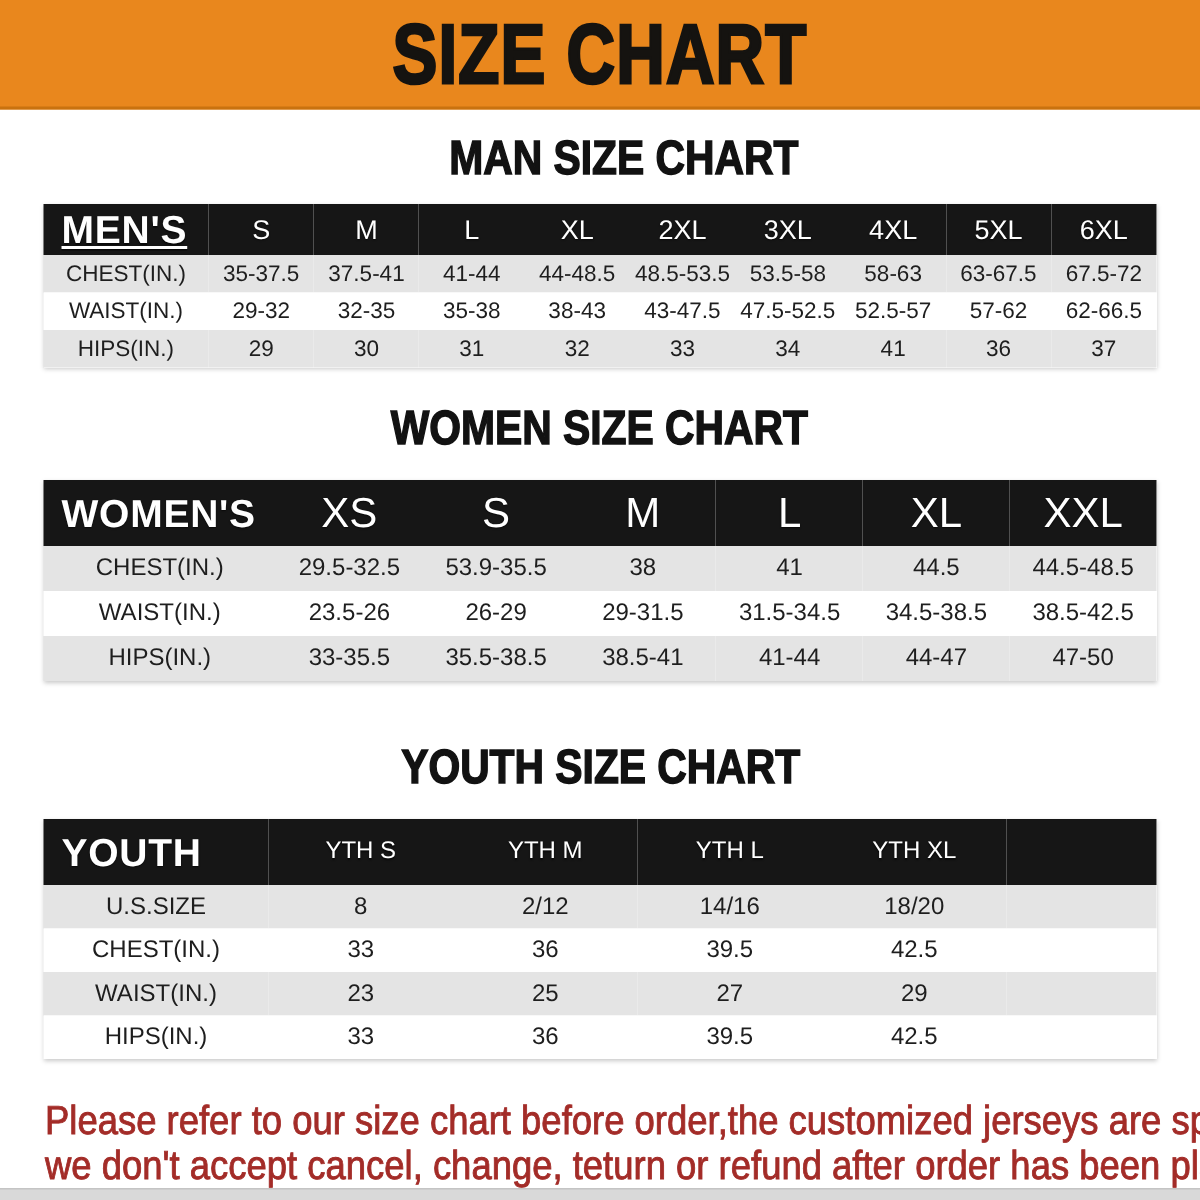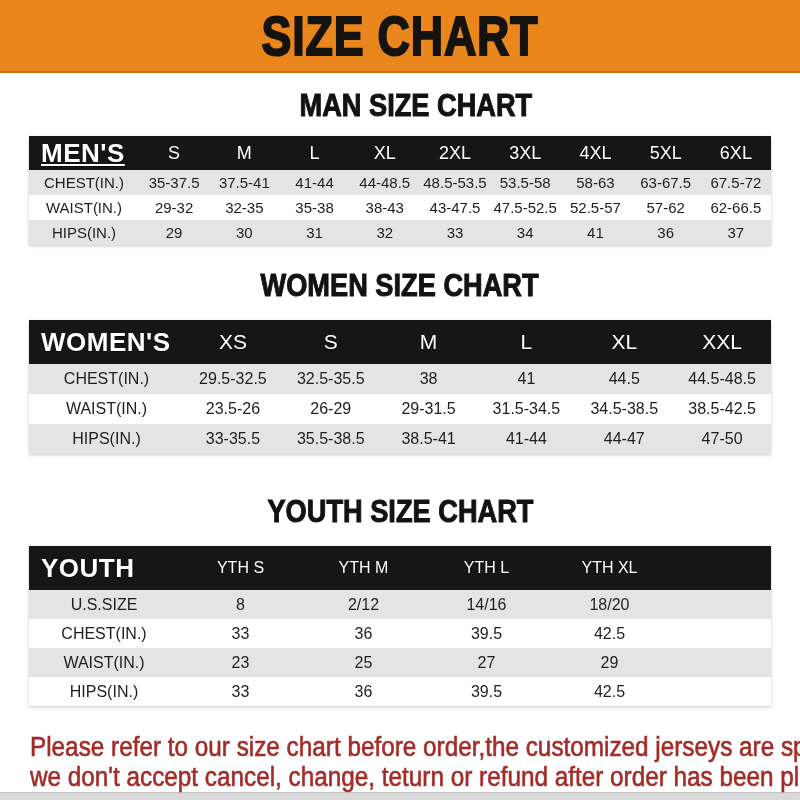--- a/index.html
+++ b/index.html
@@ -58,21 +58,21 @@
     text-shadow:0 1px 1px rgba(0,0,0,.6);
   }
   thead .corner{
     text-align:left;padding-left:12px;font-weight:bold;
     font-size:26px;letter-spacing:0.5px;
   }
   .men   thead tr{height:34px;}
   .women thead tr{height:44px;}
   .youth thead tr{height:44px;}
   .men   thead .col{font-size:18px;}
-  .women thead .col{font-size:21px;}
+  .women thead .col{font-size:28px;}
   .youth thead .col{font-size:16px;}
 
   tbody tr{background:#ffffff;margin-top:44px;}
   tbody tr:nth-child(odd){background:var(--row-alt);}
   .men   tbody tr{height:25px;}
   .women tbody tr{height:30px;}
   .youth tbody tr{height:29px;border-radius:11px;}
   tbody th,tbody td{
     text-align:center;font-weight:normal;color:#1e1e1e;padding:0;
   }
@@ -179,21 +179,21 @@
               <th class="col">M</th>
               <th class="col">L</th>
               <th class="col">XL</th>
               <th class="col">XXL</th>
             </tr>
           </thead>
           <tbody>
             <tr>
               <th class="rowlabel">CHEST(IN.)</th>
               <td>29.5-32.5</td>
-              <td>32.5-35.5</td>
+              <td>53.9-35.5</td>
               <td>38</td>
               <td>41</td>
               <td>44.5</td>
               <td>44.5-48.5</td>
             </tr>
             <tr>
               <th class="rowlabel">WAIST(IN.)</th>
               <td>23.5-26</td>
               <td>26-29</td>
               <td>29-31.5</td>

